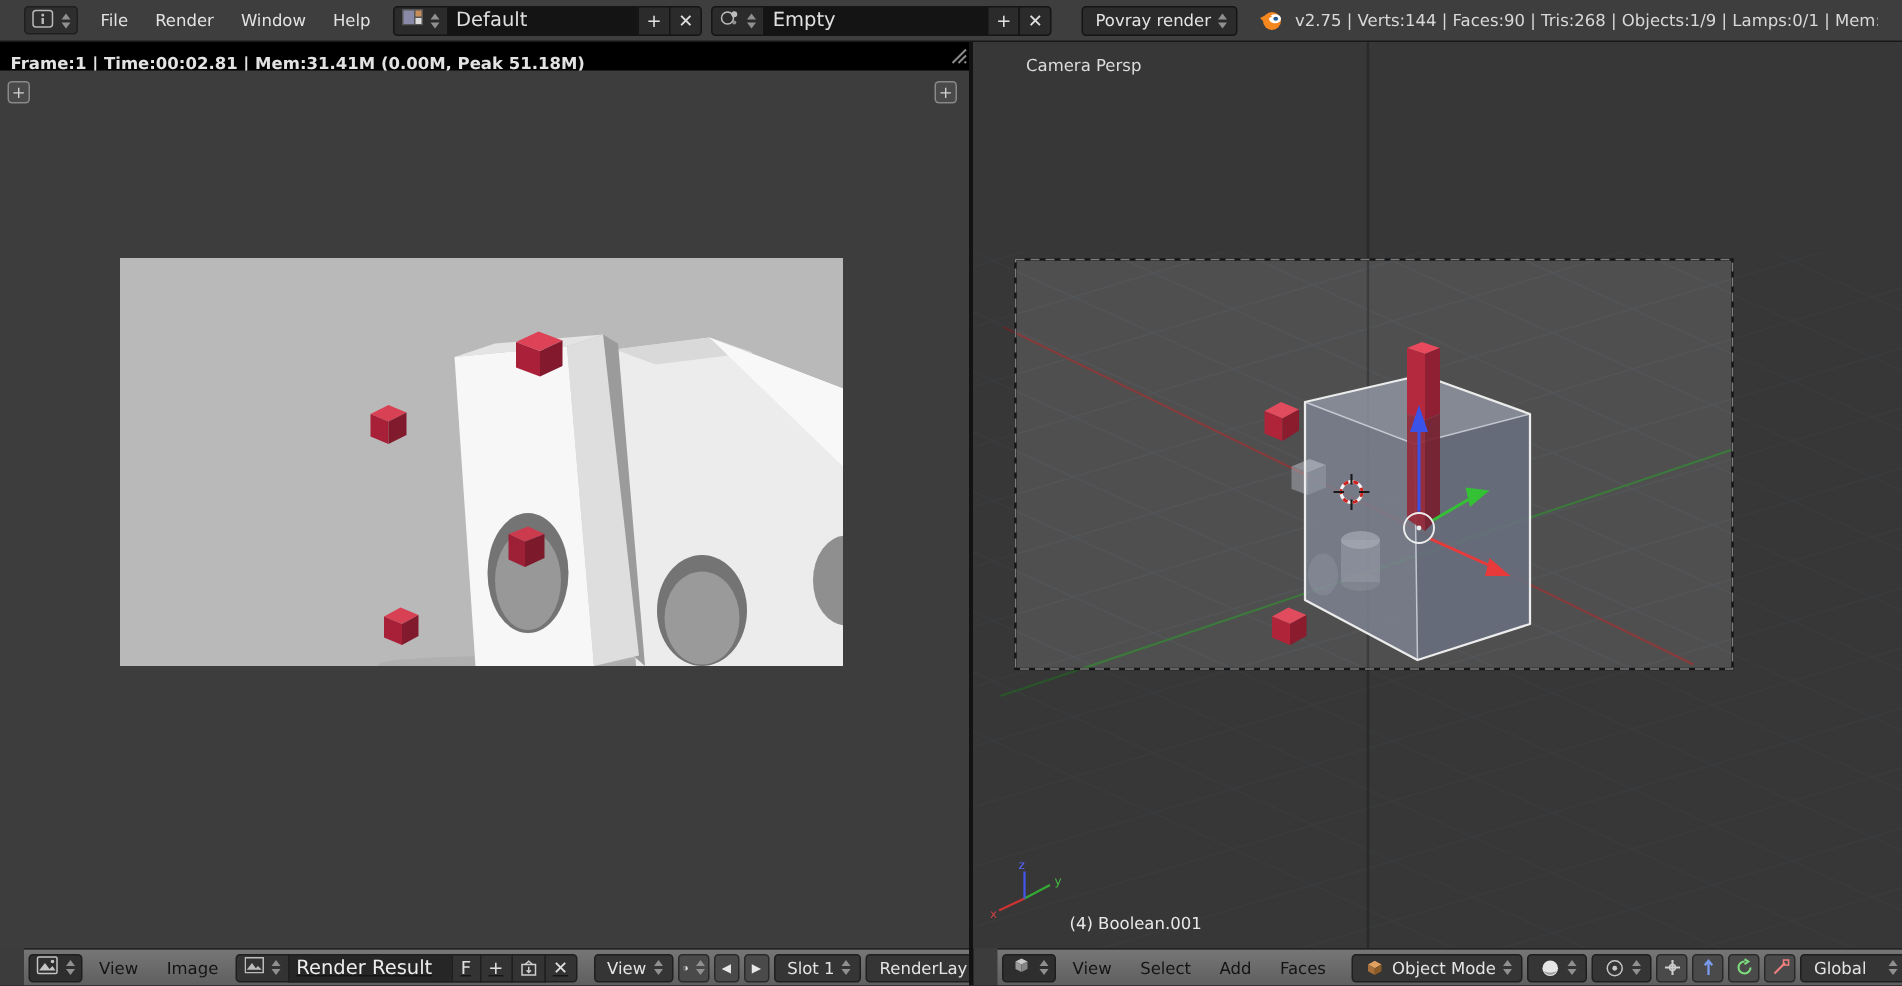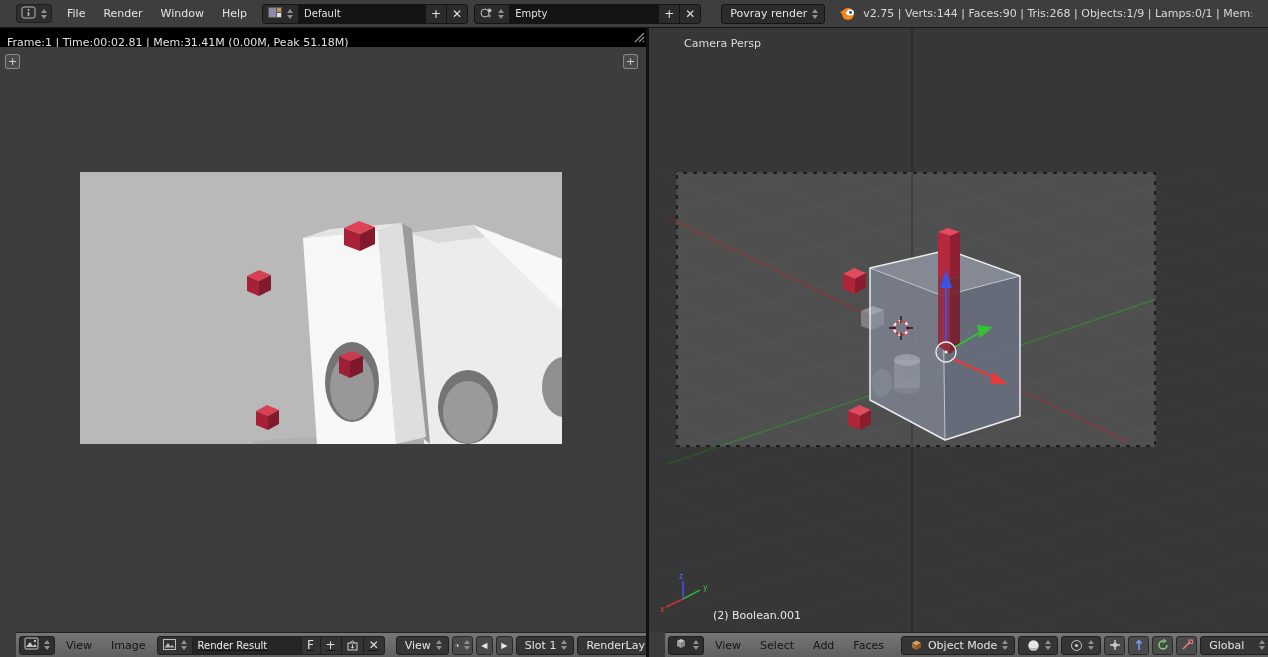--- a/index.html
+++ b/index.html
@@ -12,36 +12,36 @@
             border-bottom:1px solid #181818; display:flex; align-items:center; padding:0 16px; gap:6px; }
   .menus { display:flex; }
   .menu-item { padding:0 9px; color:#e3e3e3; line-height:27px; }
   .updown { display:inline-flex; flex-direction:column; gap:2px; margin-left:5px; }
   .updown i { display:block; width:0; height:0; border-left:3.5px solid transparent; border-right:3.5px solid transparent; }
   .updown i.u { border-bottom:4px solid #909090; }
   .updown i.d { border-top:4px solid #909090; }
 
   .wgroup { display:inline-flex; align-items:stretch; height:20px; }
   .wgroup > * { border:1px solid #151515; background:#2b2b2b; display:inline-flex; align-items:center;
-                justify-content:center; color:#e0e0e0; padding:0 5px; margin-left:-1px; font-size:10px; }
+                justify-content:center; color:#e0e0e0; padding:0 5px; margin-left:-1px; font-size:13px; }
   .wgroup > :first-child { border-radius:3px 0 0 3px; margin-left:0; }
   .wgroup > :last-child { border-radius:0 3px 3px 0; }
   .wfield { background:#141414 !important; justify-content:flex-start !important; }
   .wfield.layout { min-width:128px; }
   .wfield.scene  { min-width:150px; }
   .wbtn-sq { min-width:20px; font-size:12px; }
   .dropdown { height:20px; display:inline-flex; align-items:center; background:#2b2b2b;
               border:1px solid #151515; border-radius:3px; padding:0 6px 0 8px; color:#e4e4e4; }
   .blender-logo { margin-left:8px; display:inline-flex; }
   .stats { white-space:nowrap; overflow:hidden; flex:1; color:#d8d8d8; }
 
   
   .uv-area { position:absolute; top:28px; left:0; width:646px; height:629px; }
   .render-stats { position:absolute; top:0; left:0; right:0; height:28px; background:#000; color:#e2e2e2;
-                  display:flex; align-items:center; padding:0 7px; white-space:nowrap; }
+                  display:flex; align-items:center; padding:0 7px; white-space:nowrap;font-weight:bold; }
   .corner-grip { position:absolute; top:1px; right:1px; }
   .uv-canvas { position:absolute; top:19px; left:0; right:0; bottom:25px; background:#3d3d3d; overflow:hidden; }
   .region-plus { position:absolute; top:7px; width:15px; height:15px; border:1px solid rgba(190,190,190,.55);
                  border-radius:3px; color:#d0d0d0; font-size:11px; line-height:13px; text-align:center;
                  background:rgba(100,100,100,.35); }
   .region-plus.left { left:5px; } .region-plus.right { right:8px; }
 
   
   .ehead { position:absolute; bottom:0; left:16px; right:0; height:25px; background:linear-gradient(#767676,#5f5f5f);
            border-top:1px solid #232323; display:flex; align-items:center; padding:0 3px; gap:3px;
@@ -377,21 +377,21 @@
         <g font-size="8" font-family="DejaVu Sans, sans-serif">
           <line x1="34" y1="571" x2="17" y2="579" stroke="#cc3333" stroke-width="1.5"></line>
           <line x1="34" y1="571" x2="51" y2="562" stroke="#33aa33" stroke-width="1.5"></line>
           <line x1="34" y1="571" x2="34" y2="553" stroke="#4455ee" stroke-width="1.5"></line>
           <text x="11" y="584" fill="#cc4444">x</text>
           <text x="54" y="562" fill="#44bb44">y</text>
           <text x="30" y="551" fill="#5566ff">z</text>
         </g>
       </svg>
       <div class="vp-label top">Camera Persp</div>
-      <div class="vp-label obj">(2) Boolean.001</div>
+      <div class="vp-label obj">(4) Boolean.001</div>
     </div>
 
     <div class="ehead">
       <span class="etype">
         <span>
           <svg width="15" height="13" viewBox="0 0 15 13">
               <polygon points="4,4 8,2 12,4 8,6" fill="#c8c8c8"></polygon>
               <polygon points="4,4 8,6 8,11 4,9" fill="#9a9a9a"></polygon>
               <polygon points="8,6 12,4 12,9 8,11" fill="#848484"></polygon>
             </svg>

